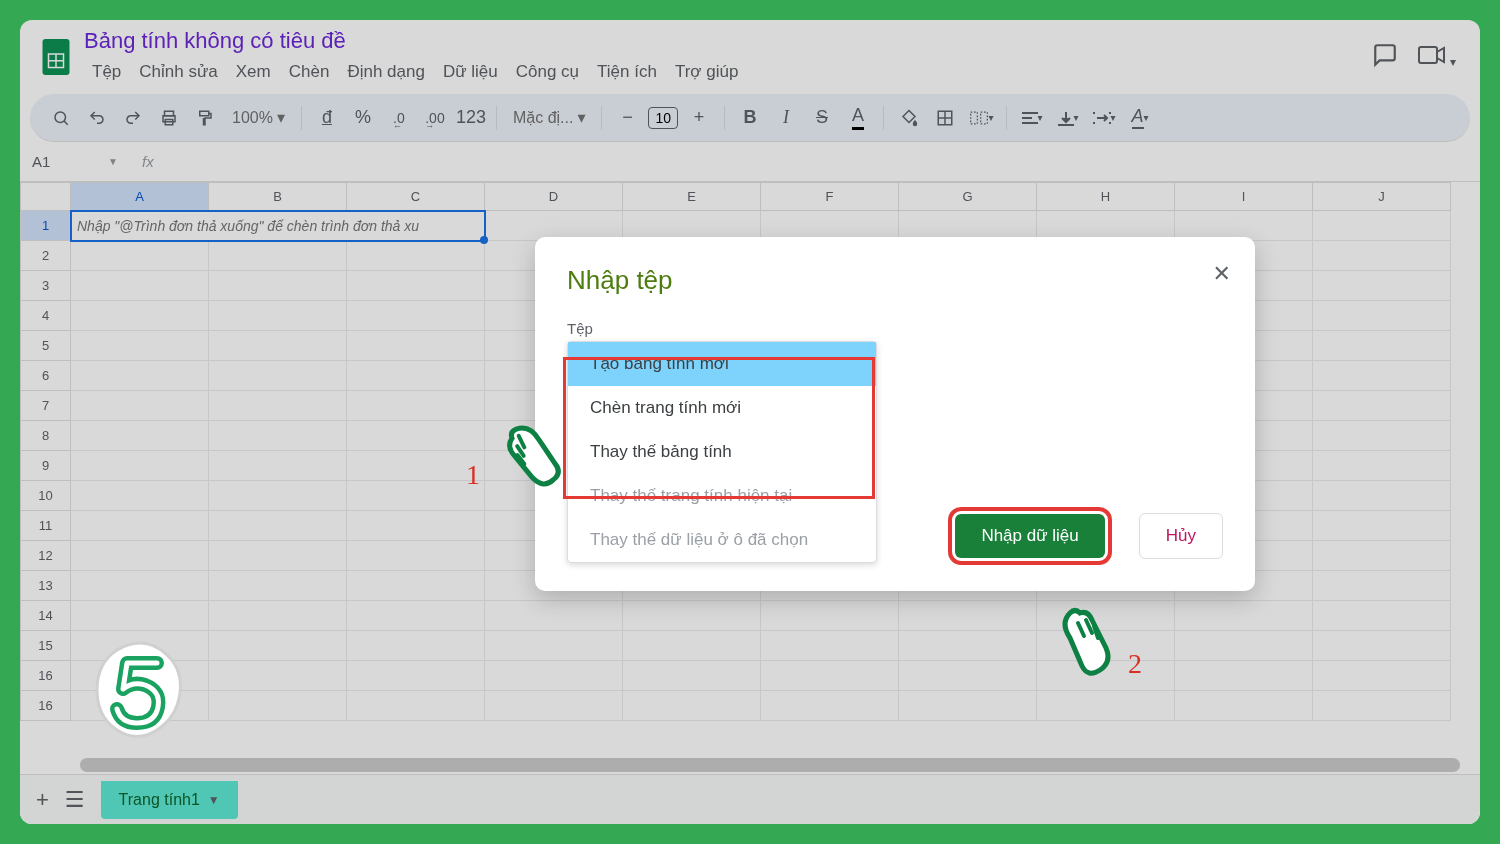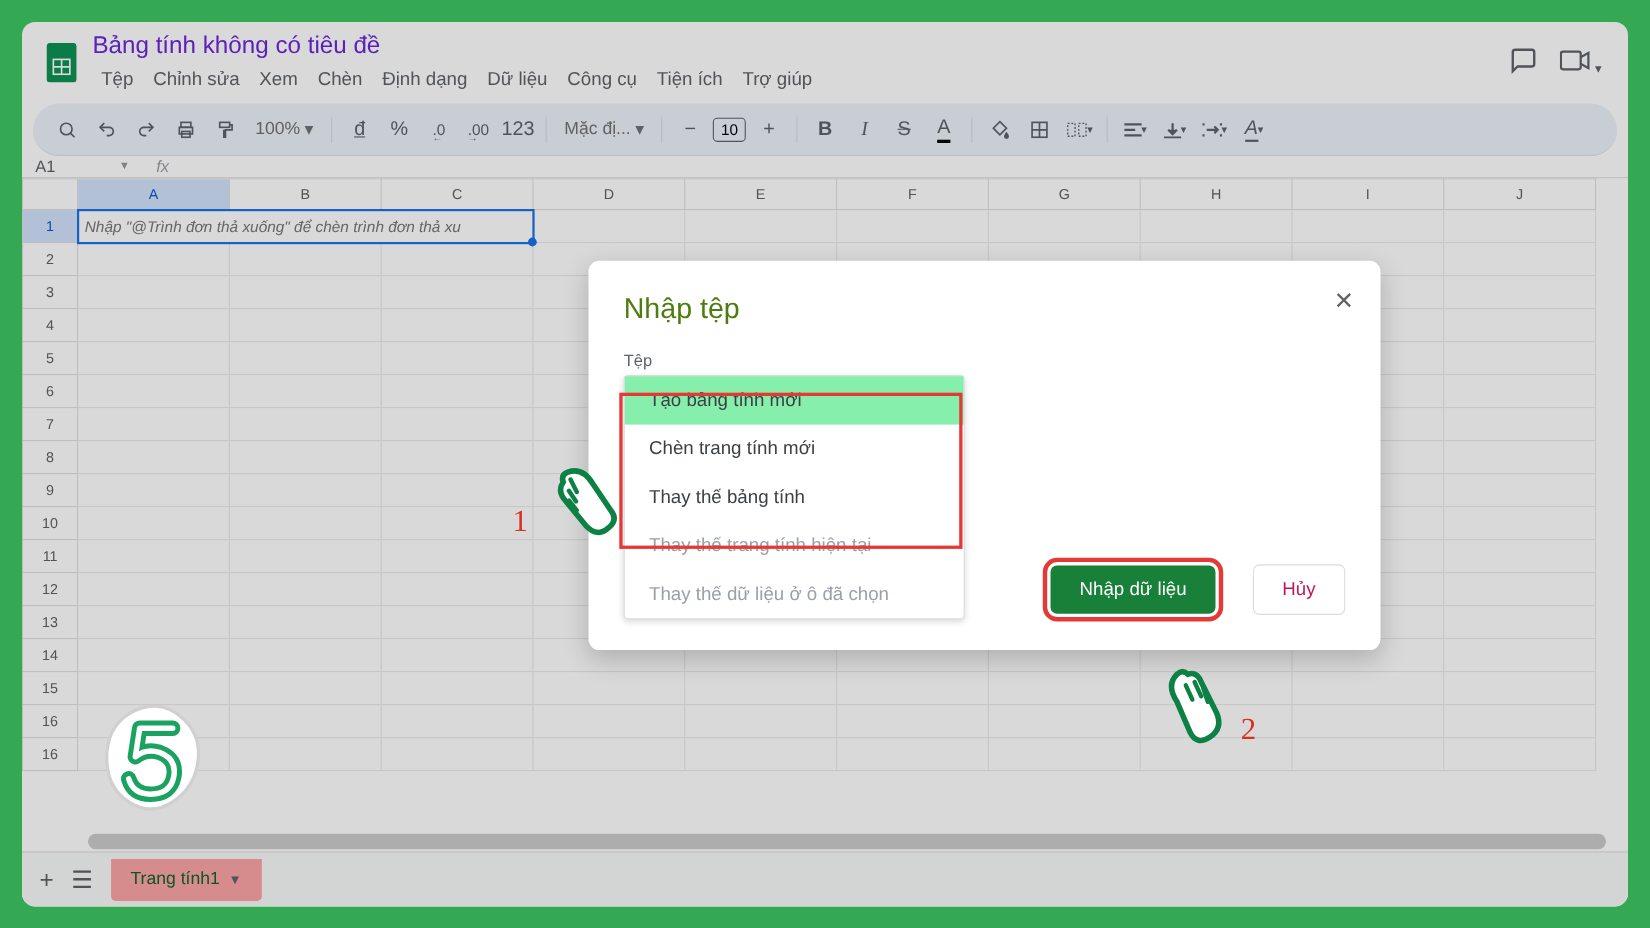--- a/index.html
+++ b/index.html
@@ -19,21 +19,21 @@
 .header-icon { color: #5f6368; cursor: pointer; }
 
 
 .toolbar { display: flex; align-items: center; padding: 8px 16px; gap: 6px; border-bottom: 1px solid #e0e0e0; margin: 8px 10px 0 10px; background: #edf2fa; border-radius: 24px; height: 48px; }
 .tb-btn { width: 30px; height: 30px; display: flex; align-items: center; justify-content: center; color: #5f6368; cursor: pointer; border-radius: 4px; font-size: 18px; }
 .tb-sep { width: 1px; height: 24px; background: #dadce0; margin: 0 4px; }
 .tb-text { font-size: 16px; color: #737373; padding: 0 6px; display: flex; align-items: center; gap: 4px; }
 .font-size-box { border: 1px solid #5f6368; padding: 2px 6px; border-radius: 4px; font-size: 14px; min-width: 24px; text-align: center; }
 
 
-.formula-row { display: flex; align-items: center; border-bottom: 1px solid #e0e0e0; height: 20px; }
+.formula-row { display: flex; align-items: center; border-bottom: 1px solid #e0e0e0; height: 40px; }
 .name-box { width: 110px; padding: 4px 12px; font-size: 15px; color: #5f6368; display: flex; align-items: center; justify-content: space-between; }
 .name-box .caret { font-size: 10px; color: #999; }
 .fx-label { color: #9aa0a6; font-style: italic; margin: 0 12px; font-size: 15px; }
 .formula-input { flex: 1; }
 
 
 .grid-area { position: relative; overflow: hidden; height: 550px; }
 .grid-table { border-collapse: collapse; table-layout: fixed; }
 .col-header th { background: #fff; border: 1px solid #e0e0e0; font-size: 13px; font-weight: 400; color: #5f6368; height: 28px; text-align: center; }
 .corner { width: 50px; background: #fff; }
@@ -41,32 +41,32 @@
 .col-header th.col.selected { background: #d3e3fd; color: #0b57d0; }
 td.row-num { background: #fff; border: 1px solid #e0e0e0; font-size: 13px; color: #5f6368; text-align: center; width: 50px; height: 30px; }
 td.row-num.selected { background: #d3e3fd; color: #0b57d0; }
 td.cell { border: 1px solid #e8eaed; height: 30px; width: 138px; font-size: 14px; padding: 0 6px; color: #777; font-style: italic; }
 td.cell.active { outline: 2px solid #1a73e8; outline-offset: -1px; position: relative; }
 .cell-handle { position: absolute; bottom: -4px; right: -4px; width: 8px; height: 8px; background: #1a73e8; border-radius: 50%; }
 
 
 .sheet-tabs { position: absolute; bottom: 0; left: 0; right: 0; height: 50px; border-top: 1px solid #e0e0e0; background: #f8f9fa; display: flex; align-items: center; padding: 0 16px; gap: 16px; }
 .sheet-tab-btn { color: #5f6368; font-size: 22px; cursor: pointer; }
-.sheet-tab { padding: 10px 18px; background: #fca5a5; color: #0d652d; font-size: 16px; font-weight: 500; border-radius: 0 0 4px 4px; display: flex; align-items: center; gap: 8px; }
+.sheet-tab { padding: 10px 18px; background: #5eead4; color: #0d652d; font-size: 16px; font-weight: 500; border-radius: 0 0 4px 4px; display: flex; align-items: center; gap: 8px; }
 .sheet-tab .caret2 { color: #5f6368; font-size: 12px; }
 
 
 .dialog { position: absolute; top: 217px; left: 515px; width: 720px; background: #fff; border-radius: 10px; box-shadow: 0 8px 24px rgba(0,0,0,0.2); z-index: 10; padding: 28px 32px; }
 .dialog-title { font-size: 26px; color: #4d7c0f; font-weight: 400; }
 .dialog-close { position: absolute; top: 24px; right: 24px; font-size: 22px; color: #5f6368; cursor: pointer; }
 .field-label { font-size: 15px; color: #5f6368; margin-top: 24px; margin-bottom: 4px; }
 .dropdown { position: relative; width: 310px; border: 1px solid #dadce0; border-radius: 4px; box-shadow: 0 2px 6px rgba(0,0,0,0.15); background: #fff; }
 .red-outline-1 { position: absolute; border: 3px solid #e53935; top: 120px; left: 28px; width: 312px; height: 142px; z-index: 12; pointer-events: none; }
 .dd-item { padding: 12px 22px; font-size: 17px; color: #3c4043; cursor: pointer; }
-.dd-item.selected { background: #86efac; }
+.dd-item.selected { background: #7dd3fc; }
 .dd-item.disabled { color: #9aa0a6; cursor: default; }
 .dialog-buttons { position: absolute; right: 32px; bottom: 32px; display: flex; gap: 12px; align-items: center; }
 .btn-primary { background: #188038; color: #fff; padding: 12px 26px; border-radius: 6px; font-size: 17px; font-weight: 500; border: none; cursor: pointer; outline: 4px solid #e53935; outline-offset: 3px; }
 .btn-secondary { background: #fff; color: #be185d; padding: 12px 26px; border-radius: 6px; font-size: 17px; border: 1px solid #dadce0; cursor: pointer; margin-left: 22px; }
 
 
 .anno-hand { position: absolute; z-index: 20; pointer-events: none; }
 .anno-num { position: absolute; z-index: 20; color: #d93025; font-size: 28px; font-weight: 500; font-family: serif; }
 .badge-5 { position: absolute; left: 65px; bottom: 75px; z-index: 25; }
 

